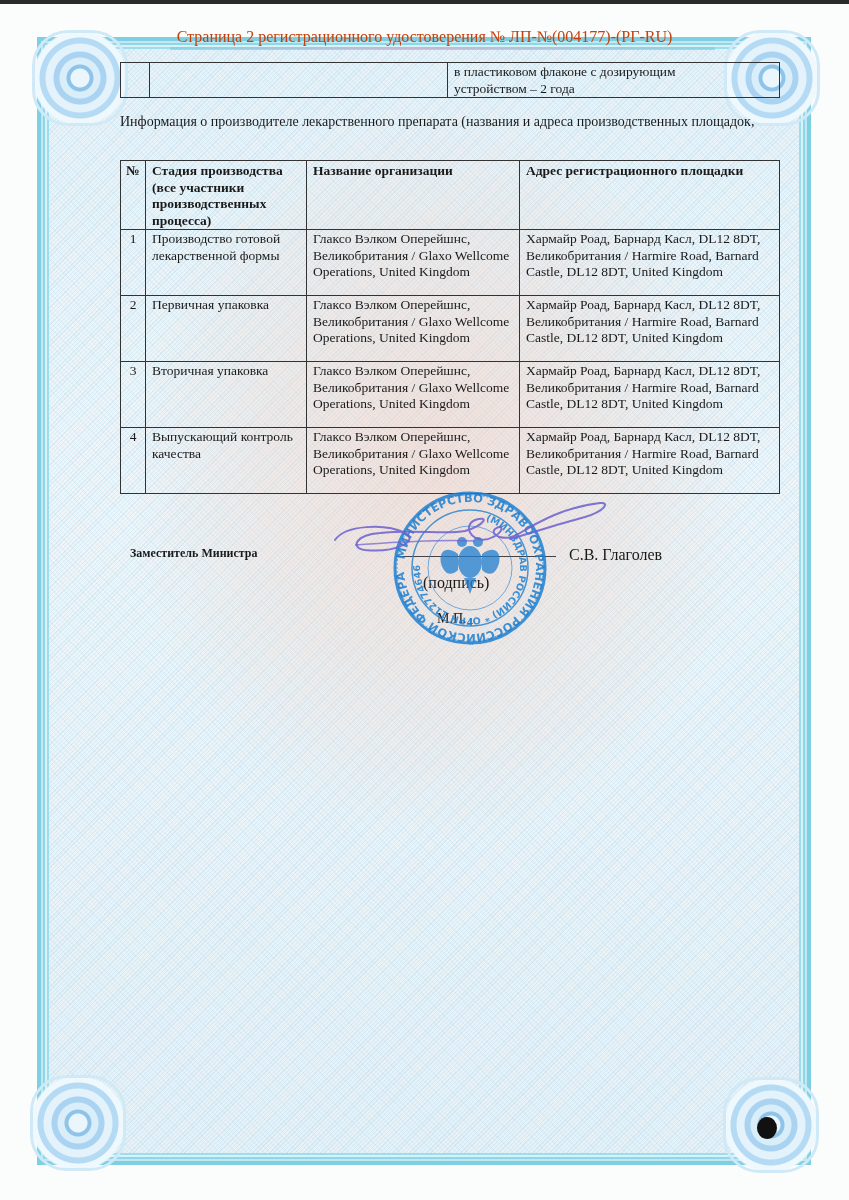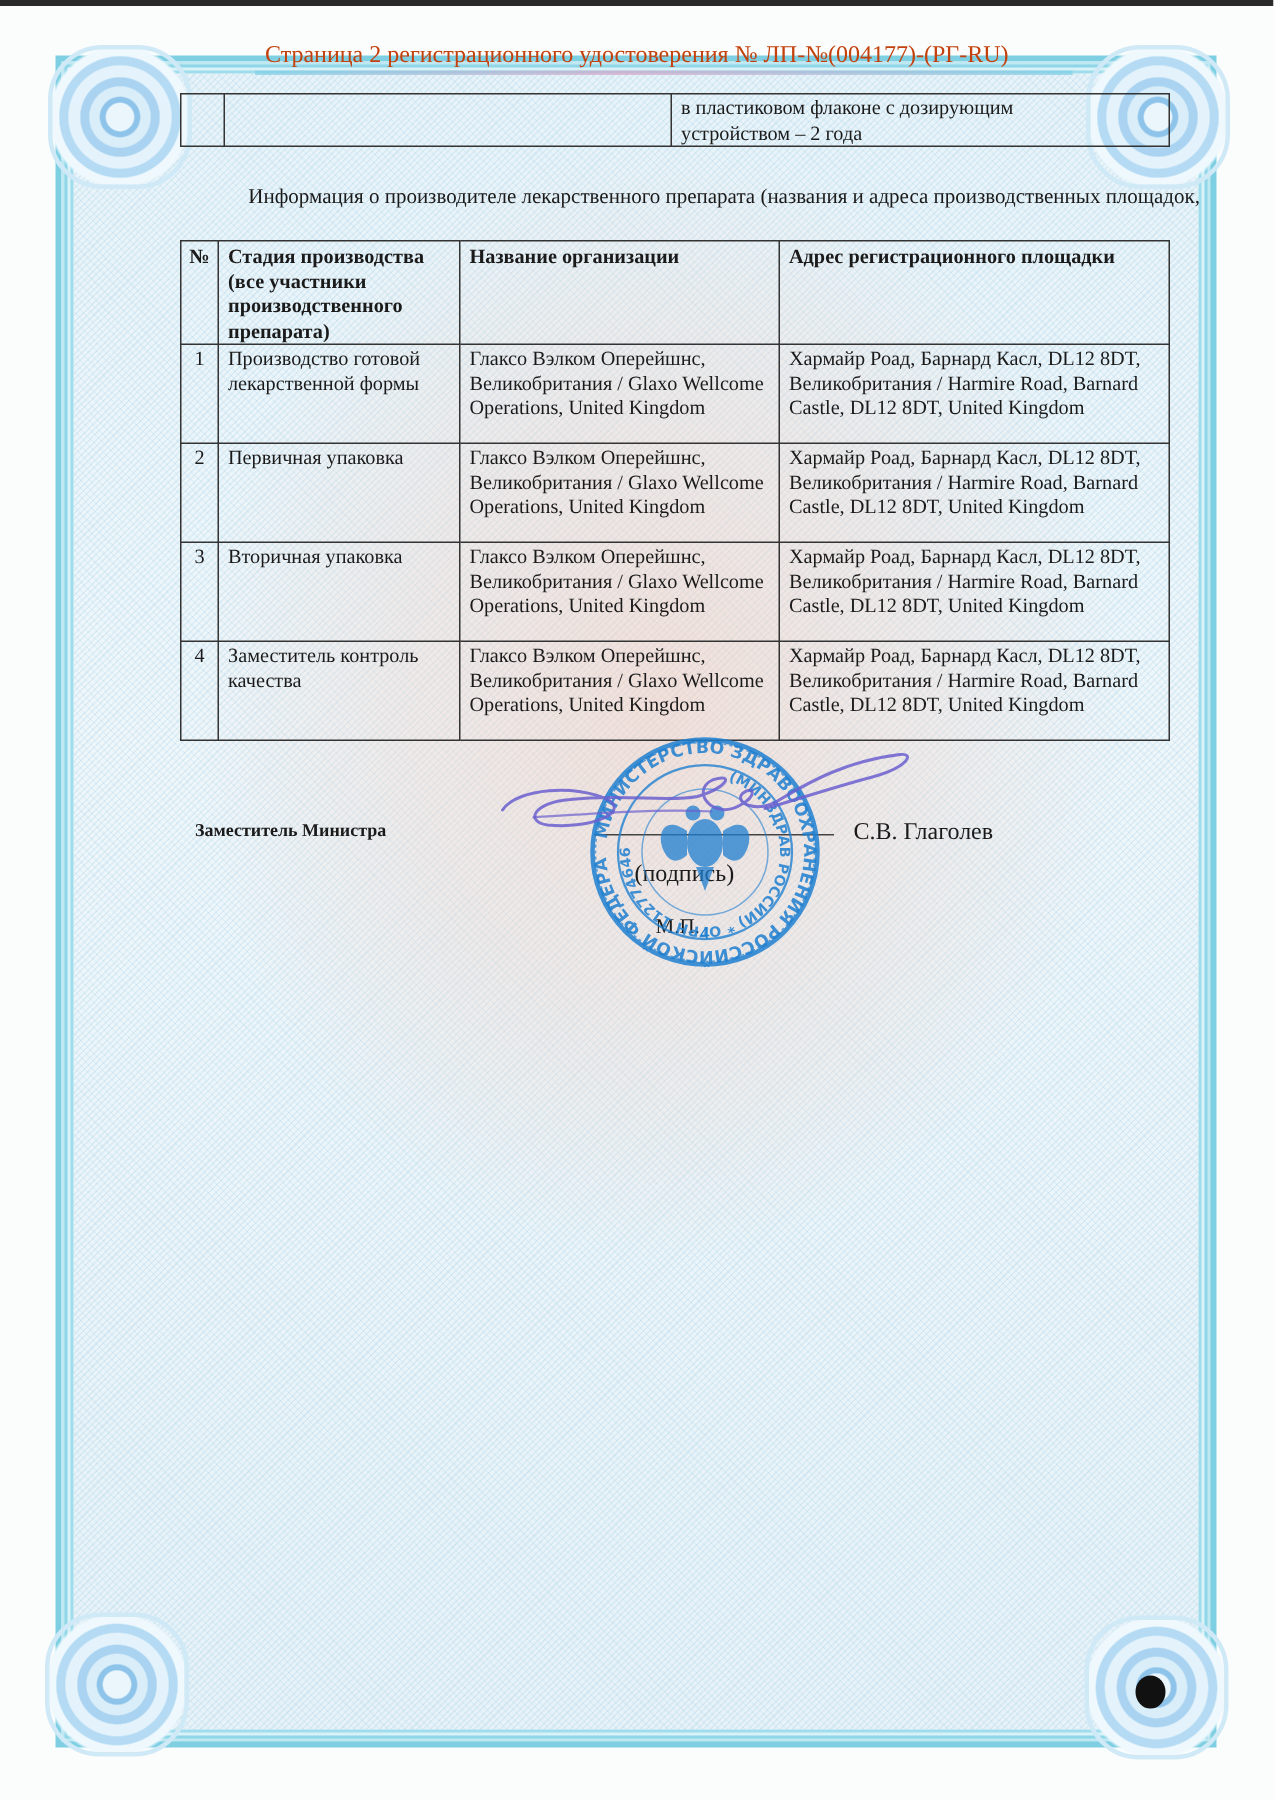--- a/index.html
+++ b/index.html
@@ -48,21 +48,21 @@
   .header-rule {
     position:absolute; left:170px; top:47px; width:545px; height:3px;
     background:linear-gradient(90deg, #7fd0e6, #d9a6c8 45%, #7fd0e6);
     opacity:0.7;
   }
   table { border-collapse:collapse; position:absolute; font-size:13.5px; line-height:16.5px; }
   td, th { border:1px solid #333; vertical-align:top; padding:1px 6px 0 6px; text-align:left; }
   .top-table { left:120px; top:62px; width:660px;padding-left:34px; }
   .top-table td { height:32px; }
   .intro {
-    position:absolute; left:120px; top:123px; width:680px; text-align:right;
+    position:absolute; left:120px; top:113px; width:680px; text-align:left;
     font-size:14px; line-height:17px;
   }
   .main-table { left:120px; top:160px; width:660px; }
   .main-table th { font-weight:bold; font-size:13.5px; padding-top:2px; height:63px; }
   .main-table td { height:64px; }
   .main-table .c-num { width:16px; text-align:center; padding-left:4px; padding-right:4px; }
   .sign-title {
     position:absolute; left:130px; top:546px; font-weight:bold; font-size:12px;
   }
   .sign-name {
@@ -114,21 +114,21 @@
   </table>
 
 <div class="intro">
   <div>Информация о производителе лекарственного препарата (названия и адреса производственных площадок,</div>
 </div>
 
 <table class="main-table">
   <tbody>
       <tr>
     <th class="c-num">№</th>
-    <th style="width:148px">Стадия производства (все участники производственного препарата)</th>
+    <th style="width:148px">Стадия производства (все участники производственных процесса)</th>
     <th style="width:200px">Название организации</th>
     <th>Адрес регистрационного площадки</th>
   </tr>
   <tr>
     <td class="c-num">1</td>
     <td>Производство готовой лекарственной формы</td>
     <td>Глаксо Вэлком Оперейшнс, Великобритания / Glaxo Wellcome Operations, United Kingdom</td>
     <td>Хармайр Роад, Барнард Касл, DL12 8DT, Великобритания / Harmire Road, Barnard Castle, DL12 8DT, United Kingdom</td>
   </tr>
   <tr>
@@ -138,21 +138,21 @@
     <td>Хармайр Роад, Барнард Касл, DL12 8DT, Великобритания / Harmire Road, Barnard Castle, DL12 8DT, United Kingdom</td>
   </tr>
   <tr>
     <td class="c-num">3</td>
     <td>Вторичная упаковка</td>
     <td>Глаксо Вэлком Оперейшнс, Великобритания / Glaxo Wellcome Operations, United Kingdom</td>
     <td>Хармайр Роад, Барнард Касл, DL12 8DT, Великобритания / Harmire Road, Barnard Castle, DL12 8DT, United Kingdom</td>
   </tr>
   <tr>
     <td class="c-num">4</td>
-    <td>Заместитель контроль качества</td>
+    <td>Выпускающий контроль качества</td>
     <td>Глаксо Вэлком Оперейшнс, Великобритания / Glaxo Wellcome Operations, United Kingdom</td>
     <td>Хармайр Роад, Барнард Касл, DL12 8DT, Великобритания / Harmire Road, Barnard Castle, DL12 8DT, United Kingdom</td>
   </tr>
 </tbody>
   </table>
 
 <div class="sign-title">Заместитель Министра</div>
 <div class="sign-line"></div>
 <div class="sign-name">С.В. Глаголев</div>
 <div class="sign-caption">(подпись)</div>

